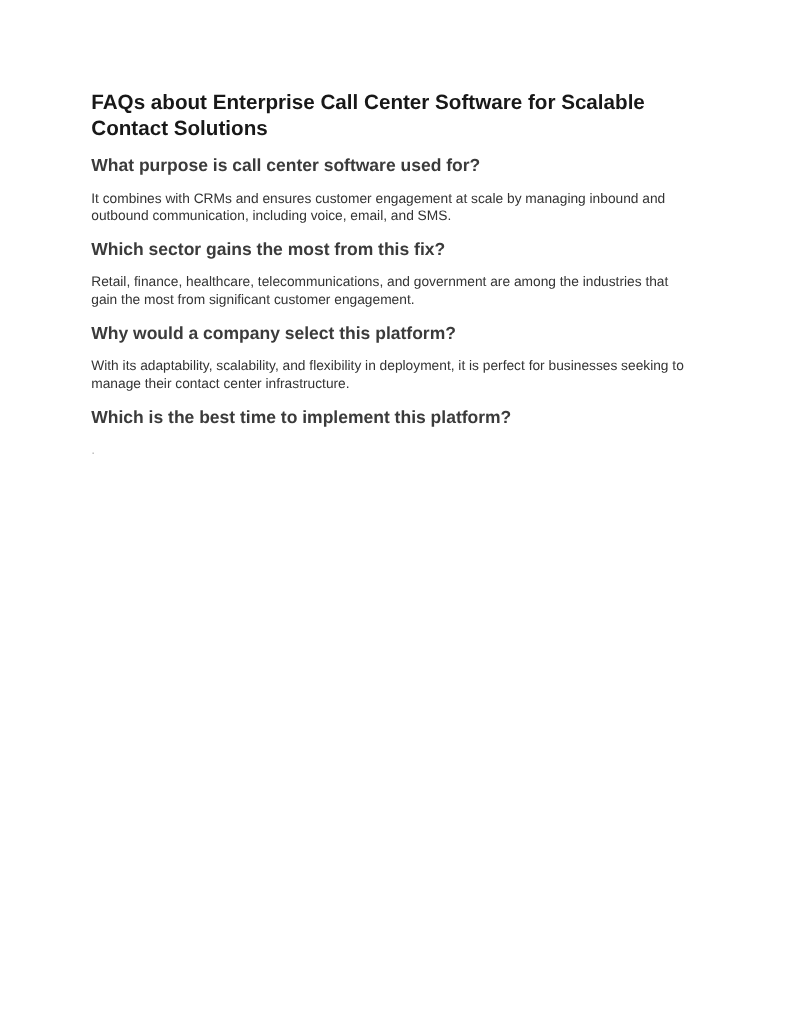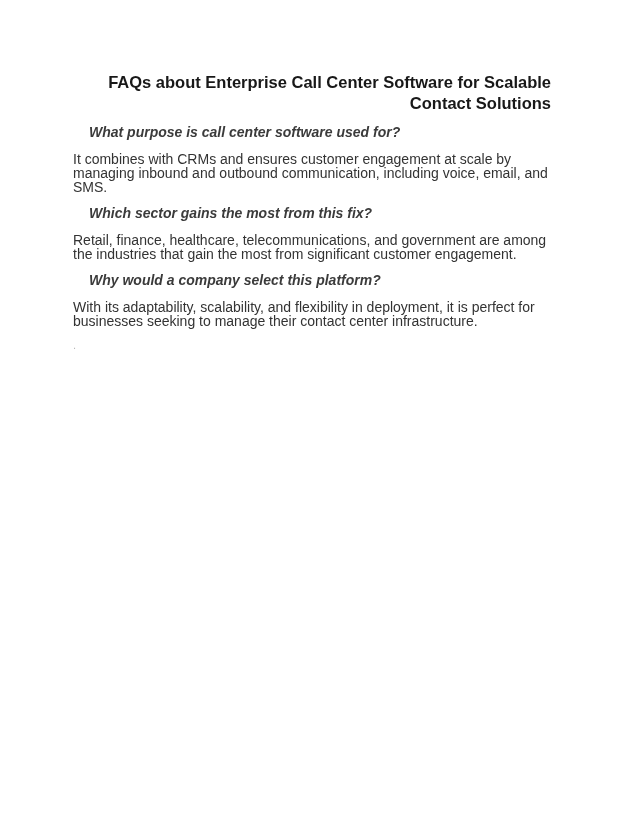--- a/index.html
+++ b/index.html
@@ -19,32 +19,30 @@
     height: 817px;
     padding: 72px 84px 0 73px;
     background: #ffffff;
   }
   .doc-title {
     font-size: 16.5px;
     line-height: 21px;
     font-weight: bold;
     color: #181818;
     margin: 0 0 9px 0;
-    text-align: right;
   }
   .faq-question {
     font-size: 14px;
     line-height: 18px;
     font-weight: bold;
     color: #3b3b3b;
-    margin: 9px 0 11px 16px;
-    font-style: italic;
+    margin: 9px 0 11px 0;
   }
   .faq-answer {
-    font-size: 14px;
+    font-size: 11px;
     line-height: 14px;
     font-weight: normal;
     color: #333333;
     margin: 0 0 10px 0;
   }
   .trailing-mark {
     font-size: 11px;
     line-height: 14px;
     color: #b9b9b9;
     margin: 0;
@@ -66,17 +64,18 @@
     <h2 class="faq-question">Which sector gains the most from this fix?</h2>
     <p class="faq-answer">Retail, finance, healthcare, telecommunications, and government are among the industries that gain the most from significant customer engagement.</p>
   </section>
 
   <section>
     <h2 class="faq-question">Why would a company select this platform?</h2>
     <p class="faq-answer">With its adaptability, scalability, and flexibility in deployment, it is perfect for businesses seeking to manage their contact center infrastructure.</p>
   </section>
 
   <section>
+    <h2 class="faq-question">Which is the best time to implement this platform?</h2>
   </section>
 
   <p class="trailing-mark">.</p>
 
 </div>
 
 </body></html>

